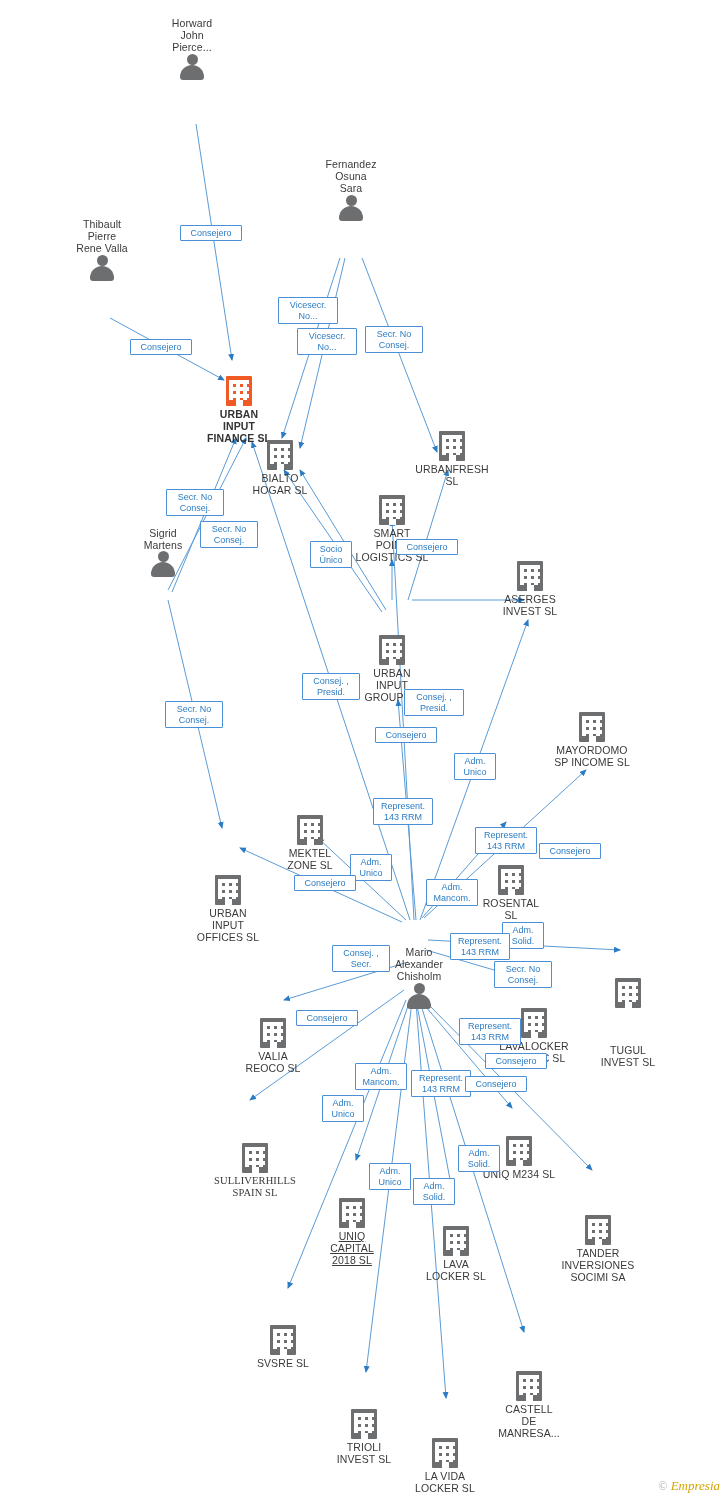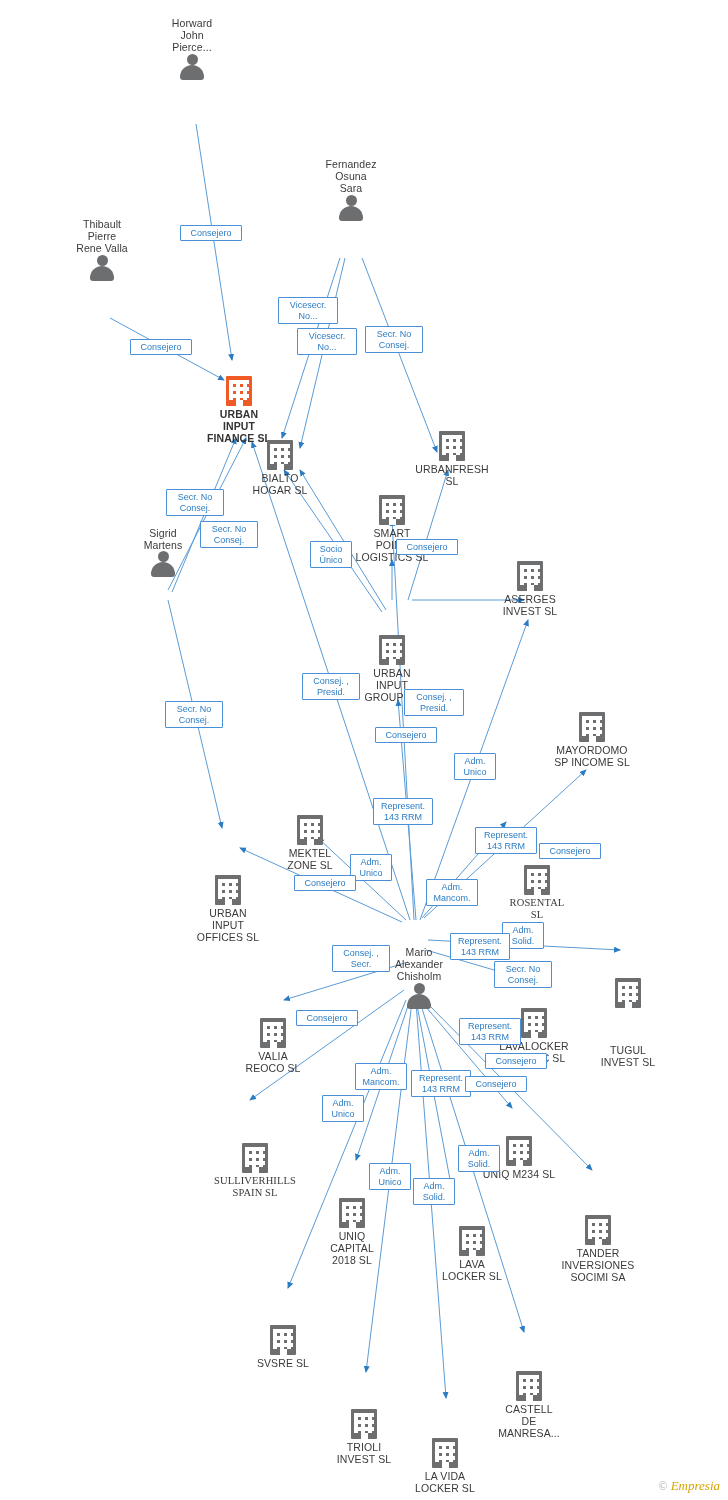--- a/index.html
+++ b/index.html
@@ -275,21 +275,21 @@
         <span class="label" style="white-space: pre-line;">MAYORDOMO
 SP INCOME  SL</span>
       </div>
       <div class="node company" style="left: 310px; top: 815px;">
         <span class="glyph">
           <div class="bld"></div>
         </span>
         <span class="label" style="white-space: pre-line;">MEKTEL
 ZONE  SL</span>
       </div>
-      <div class="node company" style="left: 537px; top: 865px; font-family: Liberation Serif, serif;">
+      <div class="node company" style="left: 511px; top: 865px;">
         <span class="glyph">
           <div class="bld"></div>
         </span>
         <span class="label" style="white-space: pre-line;">ROSENTAL
 SL</span>
       </div>
       <div class="node company" style="left: 228px; top: 875px;">
         <span class="glyph">
           <div class="bld"></div>
         </span>
@@ -347,25 +347,25 @@
           <div class="bld"></div>
         </span>
         <span class="label" style="white-space: pre-line;">TANDER
 INVERSIONES
 SOCIMI SA</span>
       </div>
       <div class="node company" style="left: 352px; top: 1198px;">
         <span class="glyph">
           <div class="bld"></div>
         </span>
-        <span class="label" style="white-space: pre-line;">UNIQ
+        <span class="label" style="white-space: pre-line; text-decoration: underline;">UNIQ
 CAPITAL
 2018  SL</span>
       </div>
-      <div class="node company" style="left: 472px; top: 1226px;">
+      <div class="node company" style="left: 456px; top: 1226px;">
         <span class="glyph">
           <div class="bld"></div>
         </span>
         <span class="label" style="white-space: pre-line;">LAVA
 LOCKER SL</span>
       </div>
       <div class="node company" style="left: 283px; top: 1325px;">
         <span class="glyph">
           <div class="bld"></div>
         </span>

